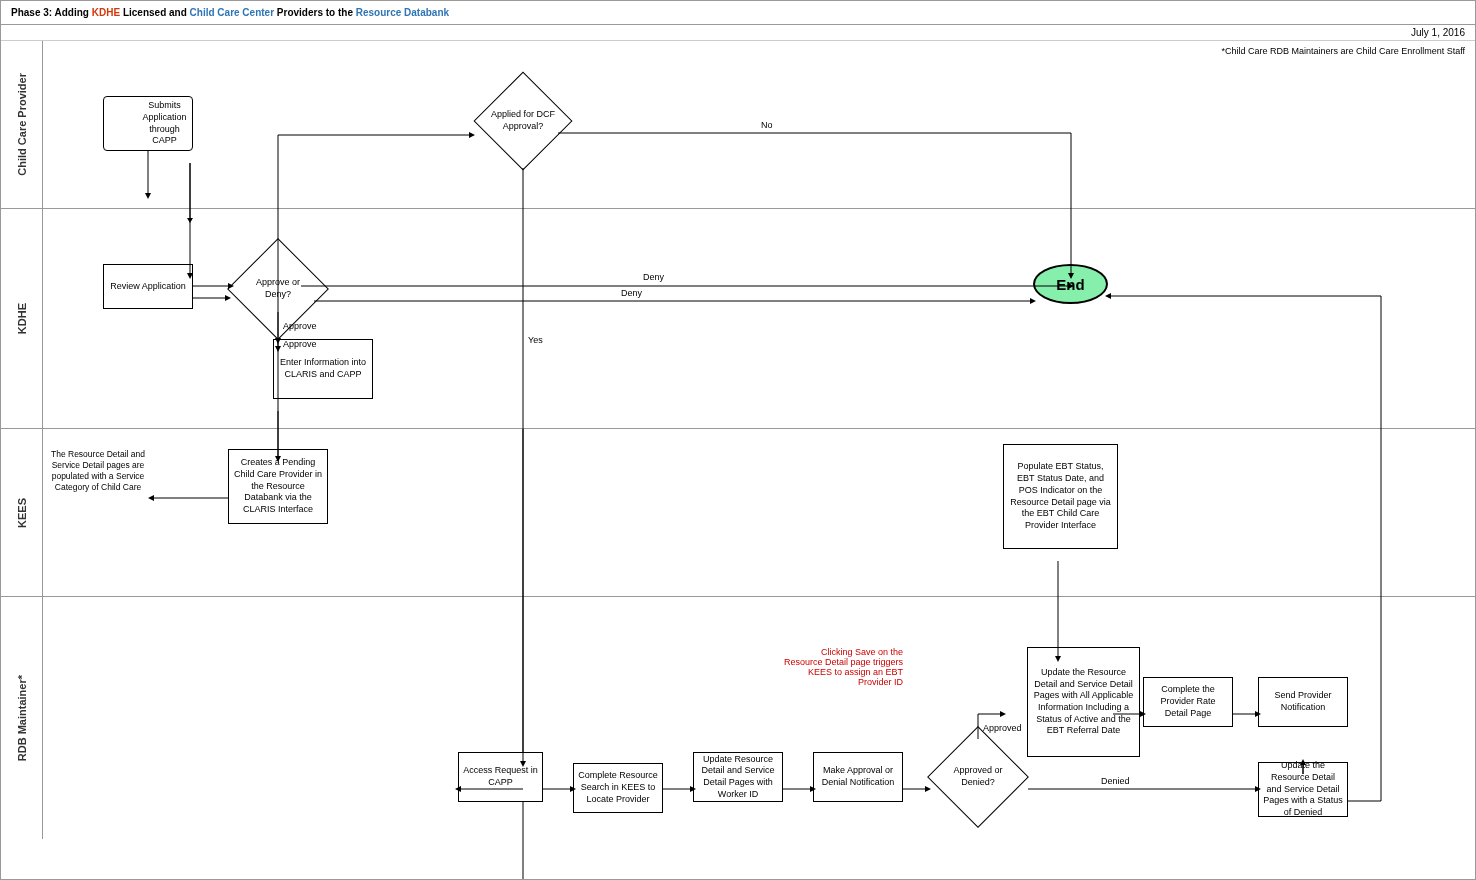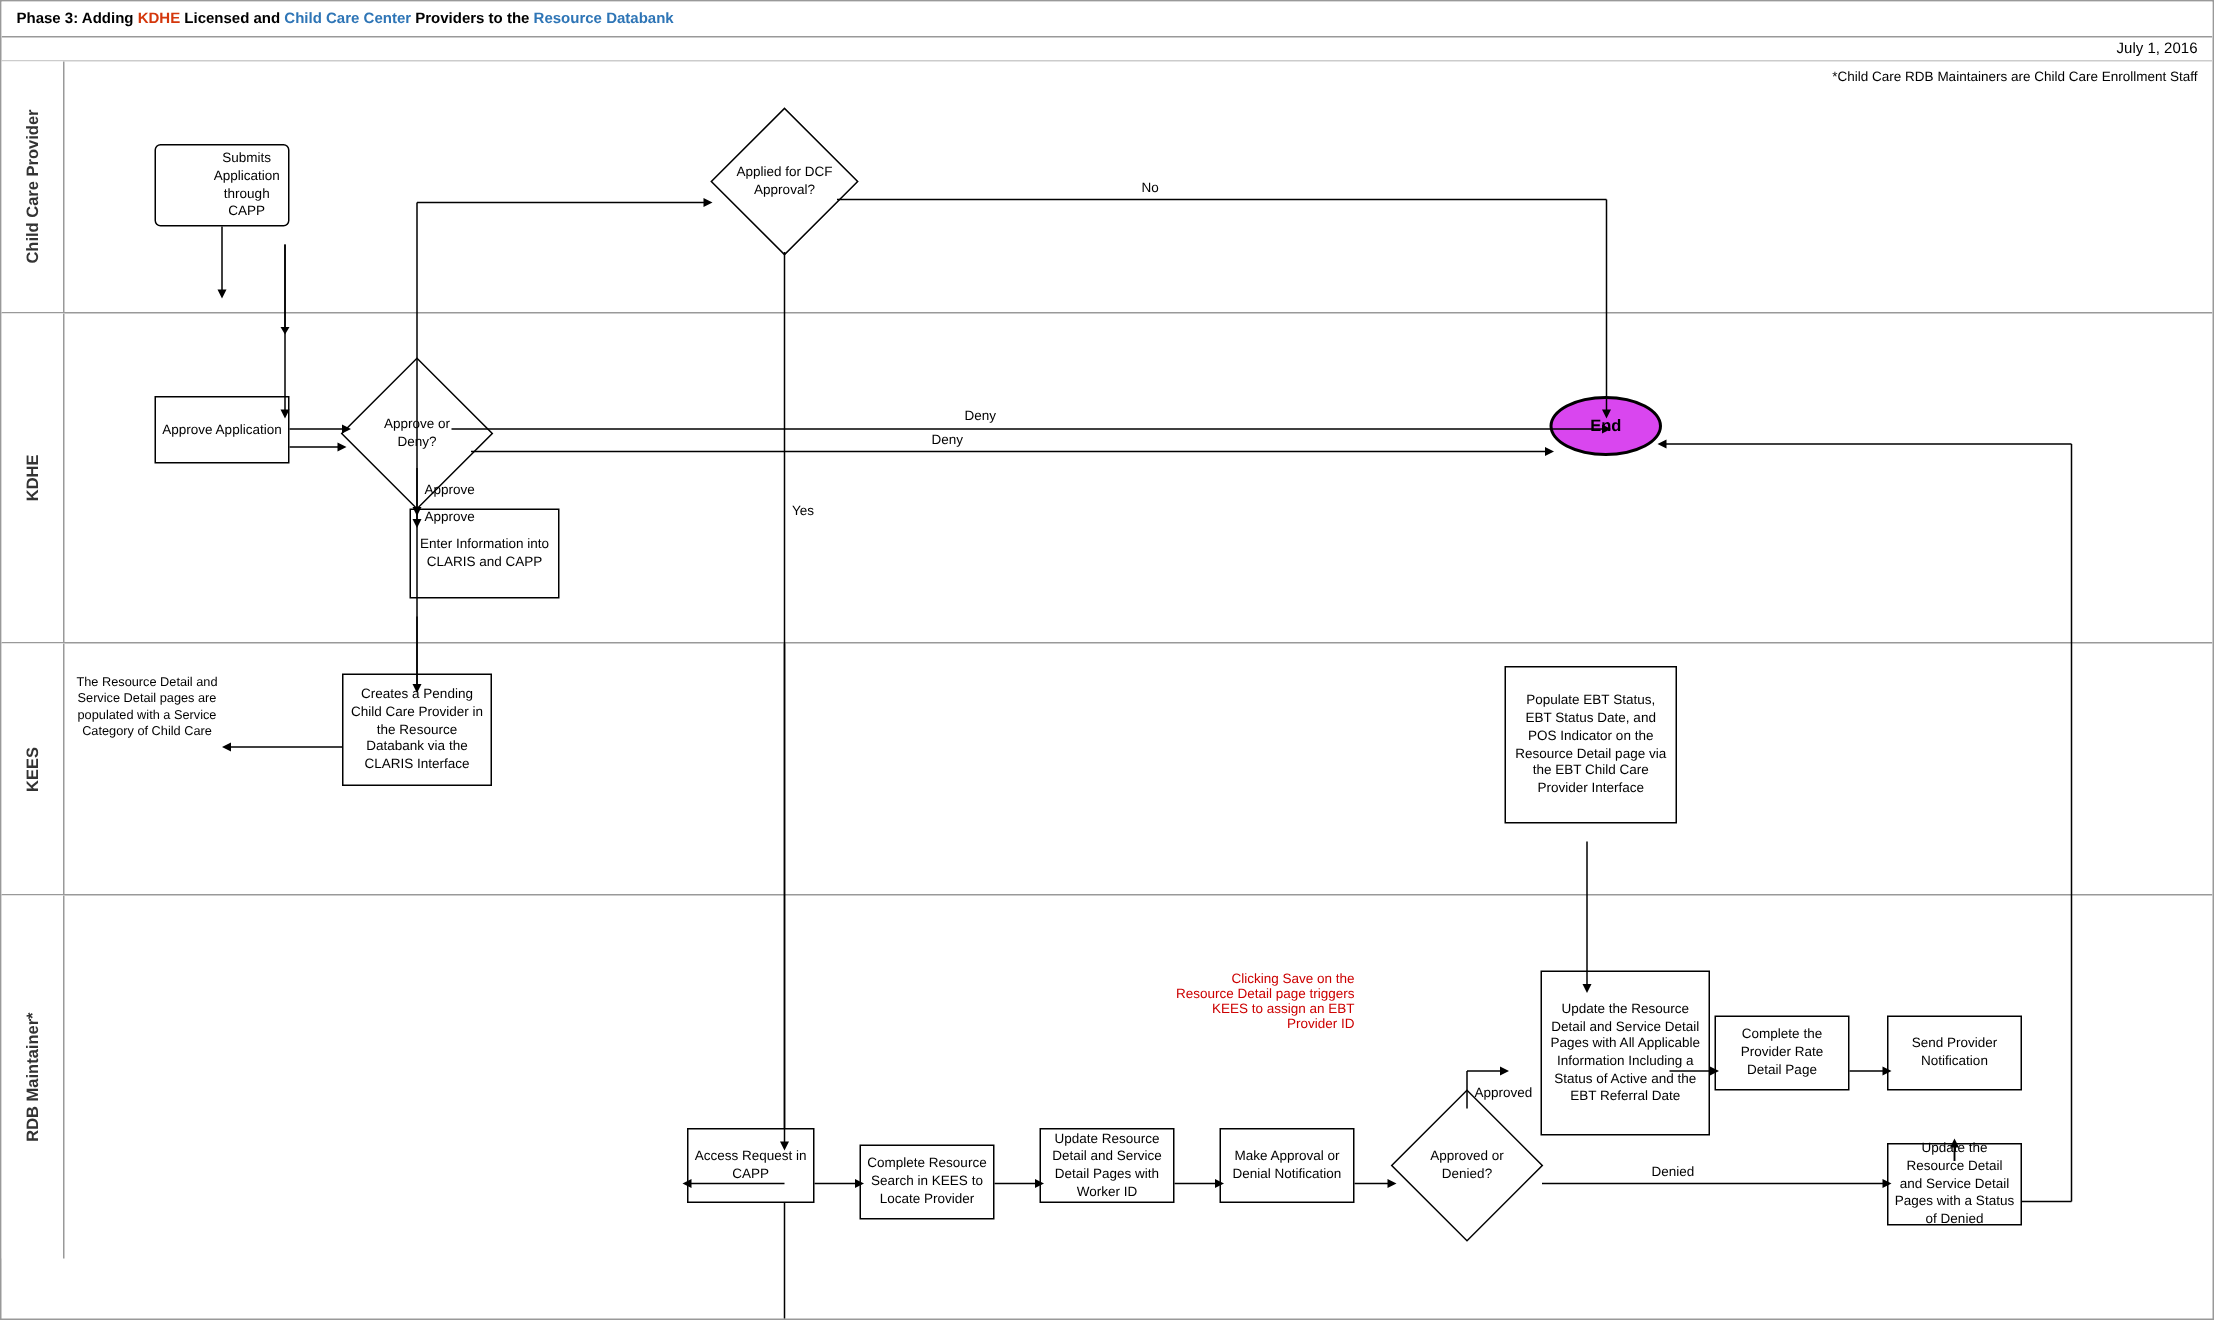--- a/index.html
+++ b/index.html
@@ -109,26 +109,26 @@
       text-align: center;
       font-size: 9px;
       line-height: 1.3;
       pointer-events: none;
     }
     
     .flow-ellipse {
       position: absolute;
       border: 2px solid #000;
       border-radius: 50%;
-      background: #d946ef;
+      background: #86efac;
       display: flex;
       align-items: center;
       justify-content: center;
       text-align: center;
-      font-size: 11px;
+      font-size: 15px;
       font-weight: bold;
     }
     
     .arrow-svg {
       position: absolute;
       top: 0;
       left: 0;
       width: 100%;
       height: 100%;
       pointer-events: none;
@@ -187,21 +187,21 @@
         </svg>
       </div>
     </div>
 
     <div class="swim-lane lane-kdhe">
       <div class="lane-label-container">
         <span class="lane-label">KDHE</span>
       </div>
       <div class="lane-content">
 
-        <div class="flow-box" style="left:60px; top:55px; width:90px; height:45px;">Approve Application</div>
+        <div class="flow-box" style="left:60px; top:55px; width:90px; height:45px;">Review Application</div>
 
         <div class="flow-diamond" style="left:185px; top:30px; width:100px; height:100px;">
           <div class="flow-diamond-inner" style="width:72px; height:72px;"></div>
           <div class="flow-diamond-text" style="width:72px;">Approve or Deny?</div>
         </div>
 
         <div class="flow-box" style="left:230px; top:130px; width:100px; height:60px;">Enter Information into CLARIS and CAPP</div>
 
         <div class="flow-ellipse" style="left:990px; top:55px; width:75px; height:40px;">End</div>
 

